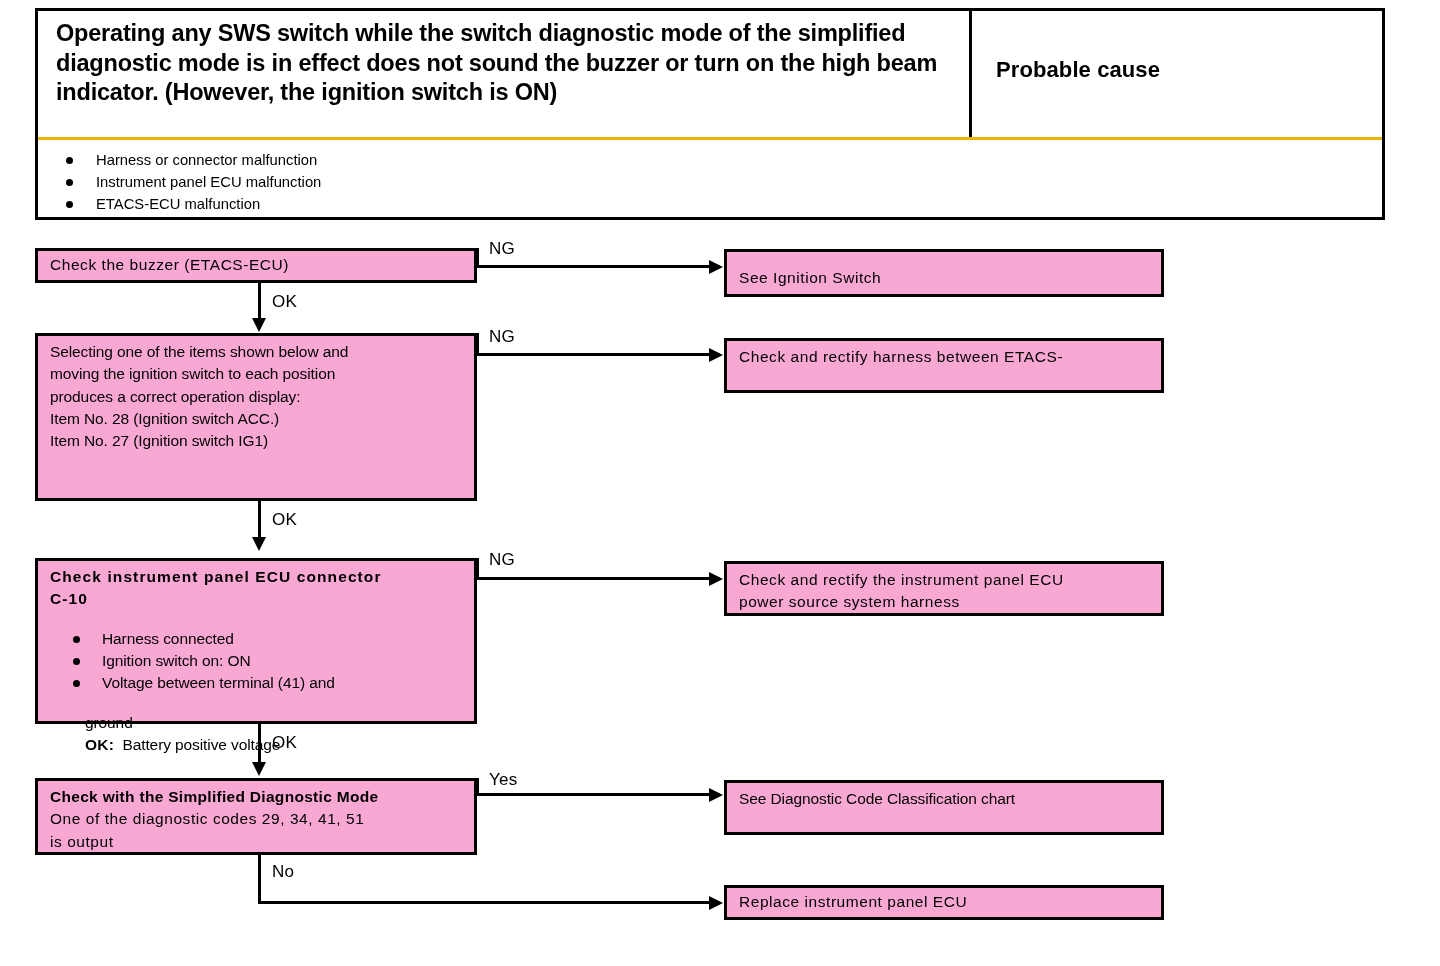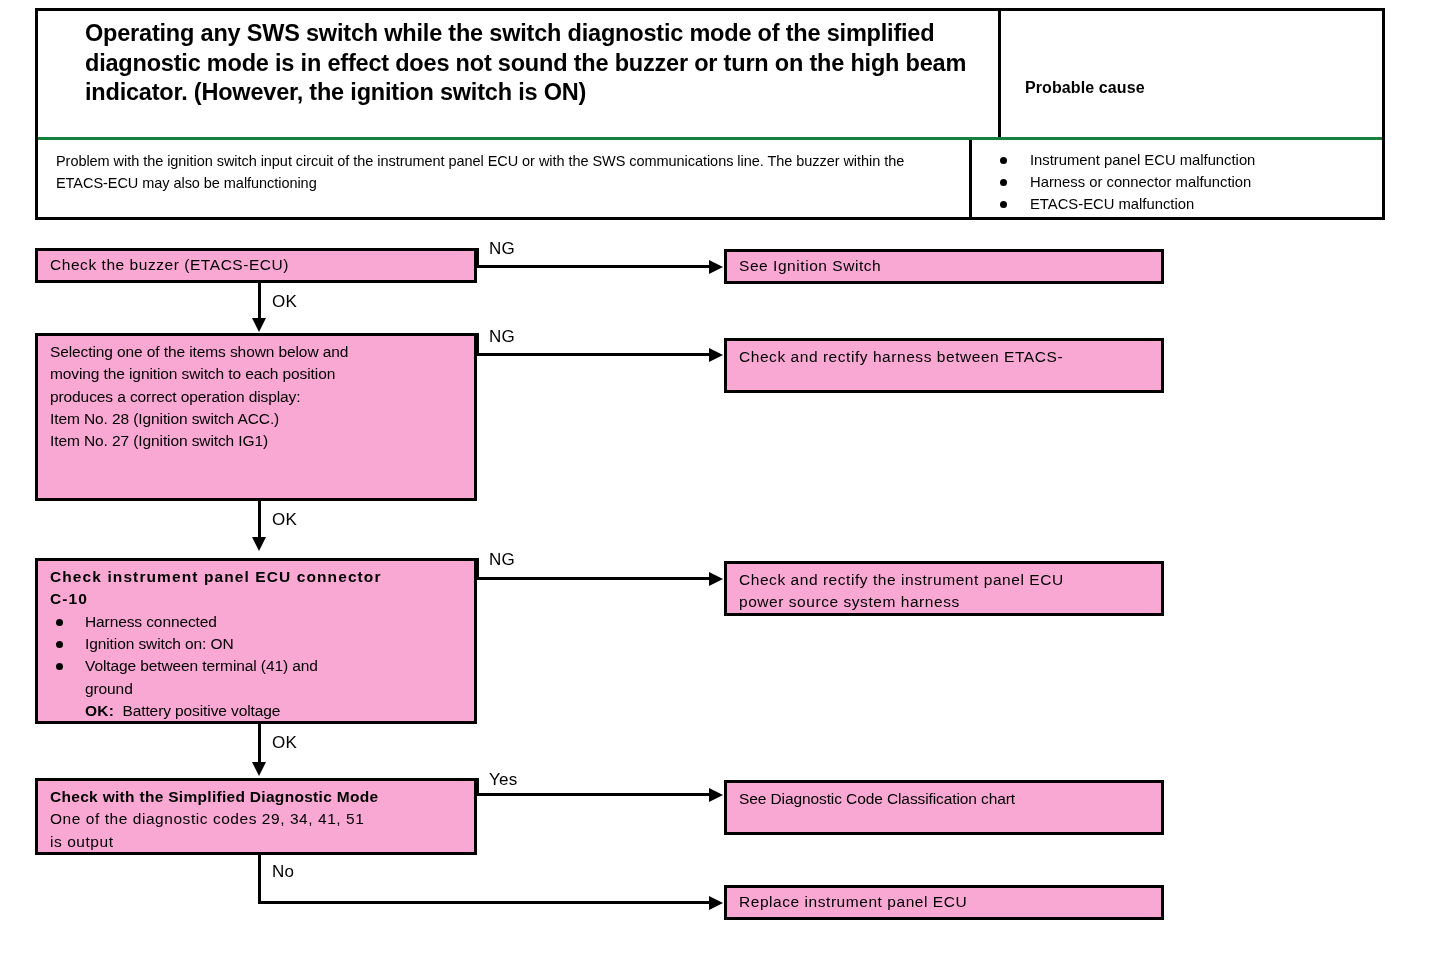--- a/index.html
+++ b/index.html
@@ -29,22 +29,21 @@
     height: 212px;
     border: 3px solid #000;
     box-sizing: border-box;
   }
   .sym-row {
     display: flex;
     box-sizing: border-box;
   }
   .sym-row-top {
     height: 129px;
-    border-bottom: 3px solid #15803d;
-    padding-left: 29px;
+    border-bottom: 3px solid #eab308;
   }
   .sym-row-bottom {
     height: 80px;
   }
   .sym-cell-left {
     width: 934px;
     box-sizing: border-box;
     border-right: 3px solid #000;
     padding: 8px 12px 6px 18px;
   }
@@ -53,23 +52,23 @@
     box-sizing: border-box;
     padding: 8px 12px 6px 14px;
   }
   .sym-title {
     font-size: 23.5px;
     font-weight: bold;
     line-height: 1.26;
     letter-spacing: -0.2px;
   }
   .cause-title {
-    font-size: 16px;
-    font-weight: bold;
-    margin-top: 60px;
+    font-size: 22px;
+    font-weight: bold;
+    margin-top: 38px;
     margin-left: 10px;
     letter-spacing: 0.1px;
   }
   .sym-desc {
     font-size: 14.5px;
     line-height: 1.52;
     letter-spacing: -0.05px;
     padding-top: 2px;
   }
   .cause-list {
@@ -110,21 +109,21 @@
   }
   .fbox .hd-wide {
     font-weight: bold;
     letter-spacing: 1.1px;
   }
   .fbox .spaced {
     letter-spacing: 0.55px;
   }
   .fbox ul {
     list-style: none;
-    margin: 0;
+    margin: 17px;
     padding: 0;
   }
   .fbox ul li {
     position: relative;
     padding-left: 35px;
   }
   .fbox ul li .bullet {
     position: absolute;
     left: 6px;
     top: 8px;
@@ -187,43 +186,40 @@
     <div class="sym-row sym-row-top">
       <div class="sym-cell-left">
         <div class="sym-title">Operating any SWS switch while the switch diagnostic mode of the simplified diagnostic mode is in effect does not sound the buzzer or turn on the high beam indicator. (However, the ignition switch is ON)</div>
       </div>
       <div class="sym-cell-right">
         <div class="cause-title">Probable cause</div>
       </div>
     </div>
 
     <div class="sym-row sym-row-bottom">
-      <div class="sym-cell-left">
-        <div class="sym-desc">Problem with the ignition switch input circuit of the instrument panel ECU or with the SWS communications line. The buzzer within the ETACS-ECU may also be malfunctioning</div>
-      </div>
       <div class="sym-cell-right">
         <ul class="cause-list">
+          <li><span class="bullet"></span><span>Harness or connector malfunction</span></li>
           <li><span class="bullet"></span><span>Instrument panel ECU malfunction</span></li>
-          <li><span class="bullet"></span><span>Harness or connector malfunction</span></li>
           <li><span class="bullet"></span><span>ETACS-ECU malfunction</span></li>
         </ul>
       </div>
     </div>
   </div>
 
   <div class="fbox" style="left:35px; top:248px; width:442px; height:35px; display:flex; align-items:center;">
     <span class="spaced">Check the buzzer (ETACS-ECU)</span>
   </div>
 
   <div class="vline" style="left:476px; top:248px; height:19px;"></div>
   <div class="hline" style="left:476px; top:265px; width:237px;"></div>
   <div class="arrow-right" style="left:709px; top:260px;"></div>
   <div class="edge-label" style="left:489px; top:239px;">NG</div>
 
-  <div class="fbox" style="left:724px; top:249px; width:440px; height:35px; display:flex; align-items:center;">
+  <div class="fbox" style="left:724px; top:249px; width:440px; height:48px; display:flex; align-items:flex-end;">
     <span class="spaced">See  Ignition Switch</span>
   </div>
 
   <div class="vline" style="left:258px; top:283px; height:36px;"></div>
   <div class="arrow-down" style="left:252px; top:318px;"></div>
   <div class="edge-label" style="left:272px; top:292px;">OK</div>
 
   <div class="fbox" style="left:35px; top:333px; width:442px; height:168px;">
     <div>Selecting one of the items shown below and</div>
     <div>moving  the  ignition  switch  to  each  position</div>

